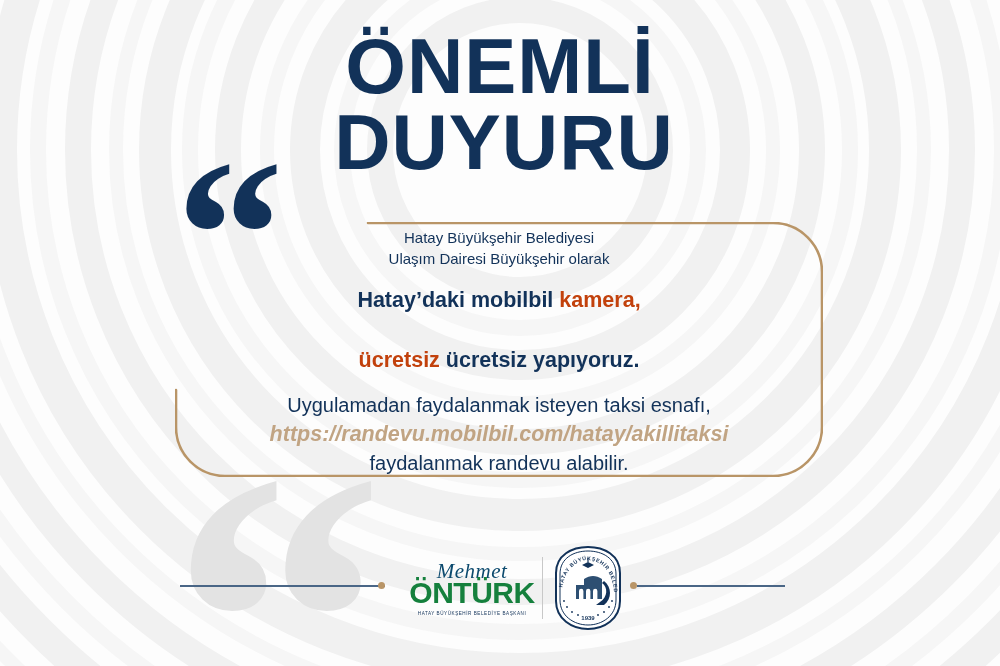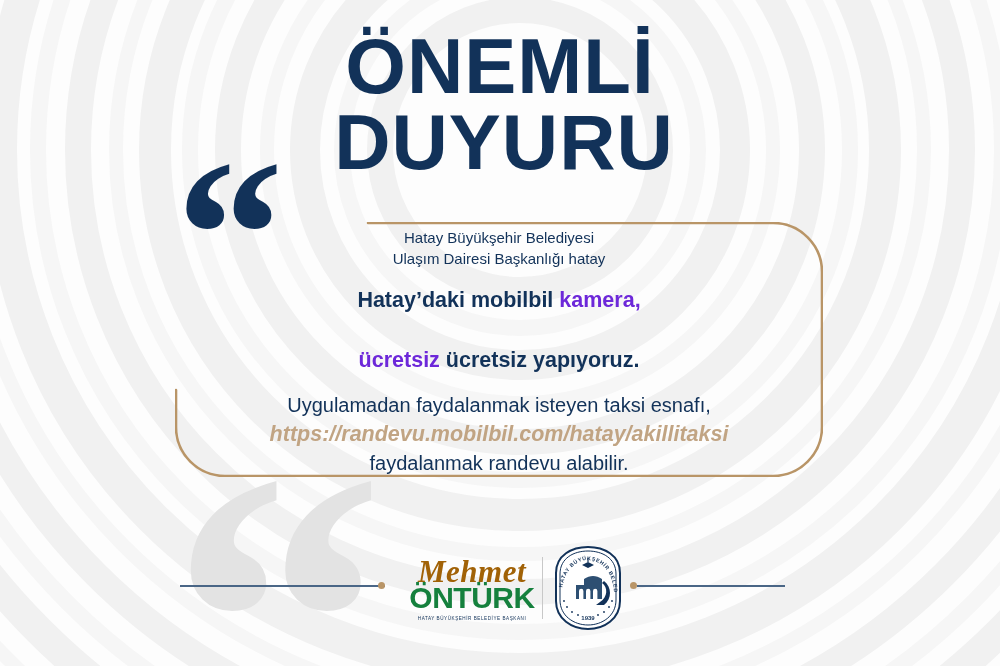--- a/index.html
+++ b/index.html
@@ -93,21 +93,21 @@
     text-align: center;
     color: #123259;
     font-size: 20.5px;
     line-height: 1.38;
   }
   .para { margin: 0 0 17px 0; }
   .para:last-child { margin-bottom: 0; }
   .p-lead { font-weight: 400; font-size: 15px; }
   .p-mid  { font-weight: 700; font-size: 21.5px; }
   .p-end  { font-weight: 500; font-size: 20px; margin-top: 16px; }
-  .gold-text { color: #6d28d9; }
+  .gold-text { color: #c2410c; }
   .url-text  { color: #c1a483; font-weight: 700; font-size: 21.5px; font-style: italic; }
 
   
   .rule {
     position: absolute;
     z-index: 5;
     height: 2px;
     background: #4a6686;
   }
   .rule-left  { left: 180px; top: 585px; width: 205px; }
@@ -135,23 +135,23 @@
     align-items: center;
   }
   .mayor-block {
     width: 128px;
     text-align: center;
     position: relative;
   }
   .mayor-first {
     font-family: "Liberation Serif", serif;
     font-style: italic;
-    font-weight: 700;
-    font-size: 31px;
-    color: #a16207;
+    font-weight: 400;
+    font-size: 21px;
+    color: #0c4a6e;
     line-height: 1;
     margin-bottom: -4px;
     letter-spacing: 0.5px;
   }
   .mayor-last {
     font-weight: 700;
     font-size: 30px;
     color: #15803d;
     line-height: 1;
     letter-spacing: -0.5px;
@@ -218,21 +218,21 @@
 
   <div class="headline">
     <span class="l1">ÖNEMLİ</span>
     <span class="l2">DUYURU</span>
   </div>
 
   <div class="body-copy">
 
     <p class="para p-lead">
       <span>Hatay Büyükşehir Belediyesi</span><br>
-      <span>Ulaşım Dairesi Başkanlığı hatay</span>
+      <span>Ulaşım Dairesi Büyükşehir olarak</span>
     </p>
 
     <p class="para p-mid">
       <span>Hatay’daki mobilbil </span><span class="gold-text">kamera,</span><br>
       <br>
       <span class="gold-text">ücretsiz </span><span>ücretsiz yapıyoruz.</span>
     </p>
 
     <p class="para p-end">
       <span>Uygulamadan faydalanmak isteyen taksi esnafı,</span><br>

